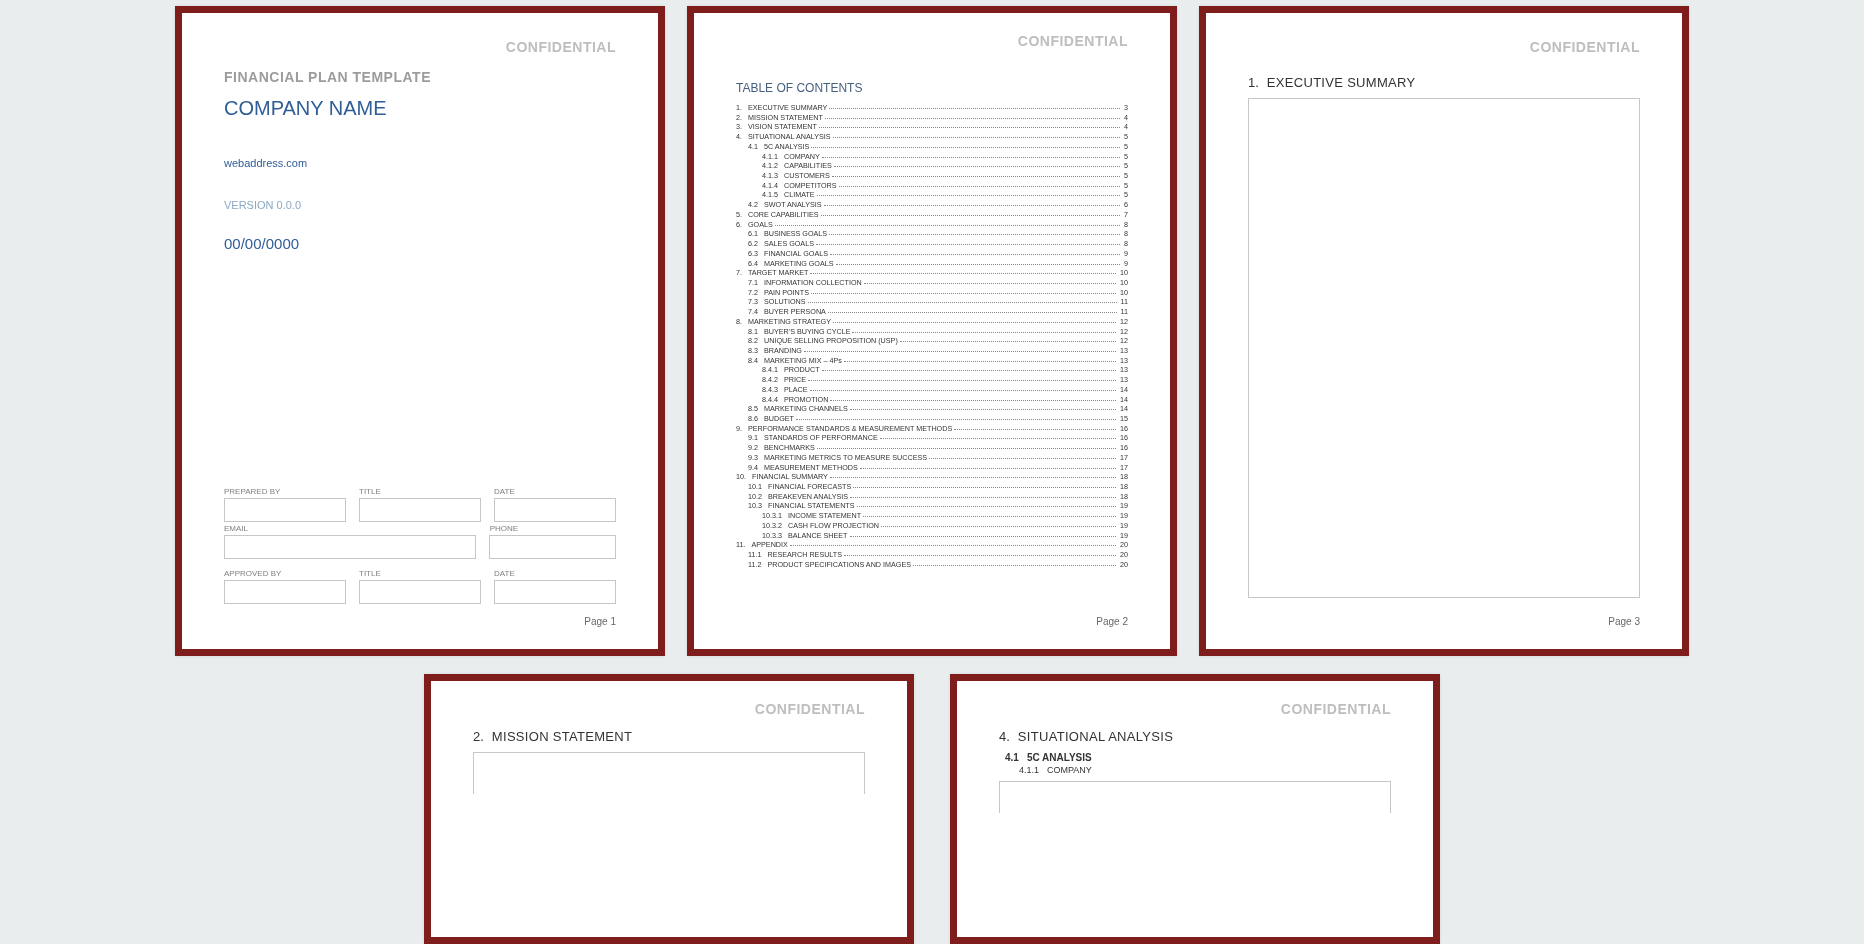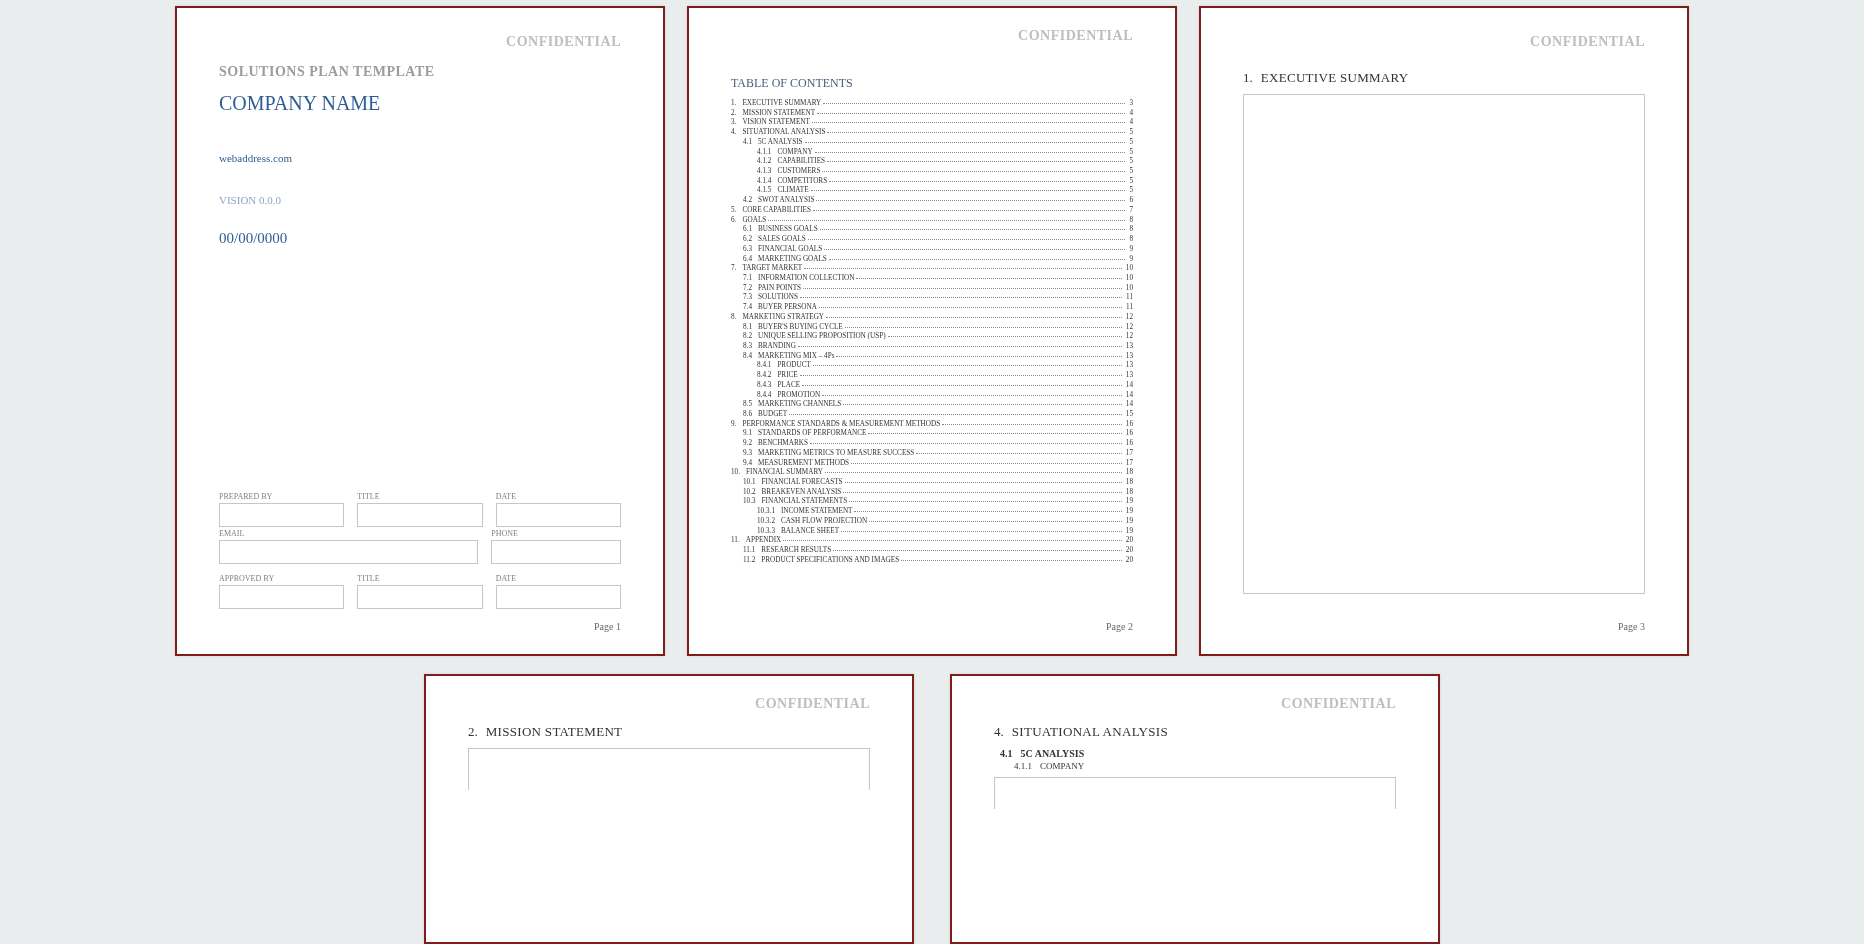--- a/index.html
+++ b/index.html
@@ -7,24 +7,23 @@
     background: #e9edee;
     font-family: "Century Gothic", "Helvetica Neue", Arial, sans-serif;
     width: 1864px;
     height: 944px;
     overflow: hidden;
     padding-top: 6px;
   }
   .row { display: flex; justify-content: center; gap: 22px; }
   .page {
     background: #fff;
-    border: 2px solid #7f1d1d;
+    border: 7px solid #7f1d1d;
     position: relative;
     box-shadow: 0 0 3px rgba(0,0,0,0.1);
-    font-family: Liberation Serif, serif;
   }
   .p-large { width: 490px; height: 650px; padding: 40px 42px 30px 42px; }
   .p-small { width: 490px; height: 270px; padding: 26px 42px 0 42px; }
   .conf {
     position: absolute;
     top: 26px;
     right: 42px;
     font-weight: bold;
     color: #bfbebe;
     letter-spacing: .5px;
@@ -134,24 +133,24 @@
   .row2 { margin-top: 18px; }
   .p2 .conf { top: 20px; }
 </style>
 </head>
 <body>
 
 <div class="row">
 
   <div class="page p-large">
     <div class="conf">CONFIDENTIAL</div>
-    <div class="tpl-header">SOLUTIONS PLAN TEMPLATE</div>
+    <div class="tpl-header">FINANCIAL PLAN TEMPLATE</div>
     <div class="company">COMPANY NAME</div>
     <div class="info web">webaddress.com</div>
-    <div class="version">VISION 0.0.0</div>
+    <div class="version">VERSION 0.0.0</div>
     <div class="date">00/00/0000</div>
 
     <div class="tblwrap">
       <div class="frow">
         <div class="flabel">PREPARED BY</div>
         <div class="flabel">TITLE</div>
         <div class="flabel">DATE</div>
       </div>
       <div class="frow">
         <div class="fcell"></div>

